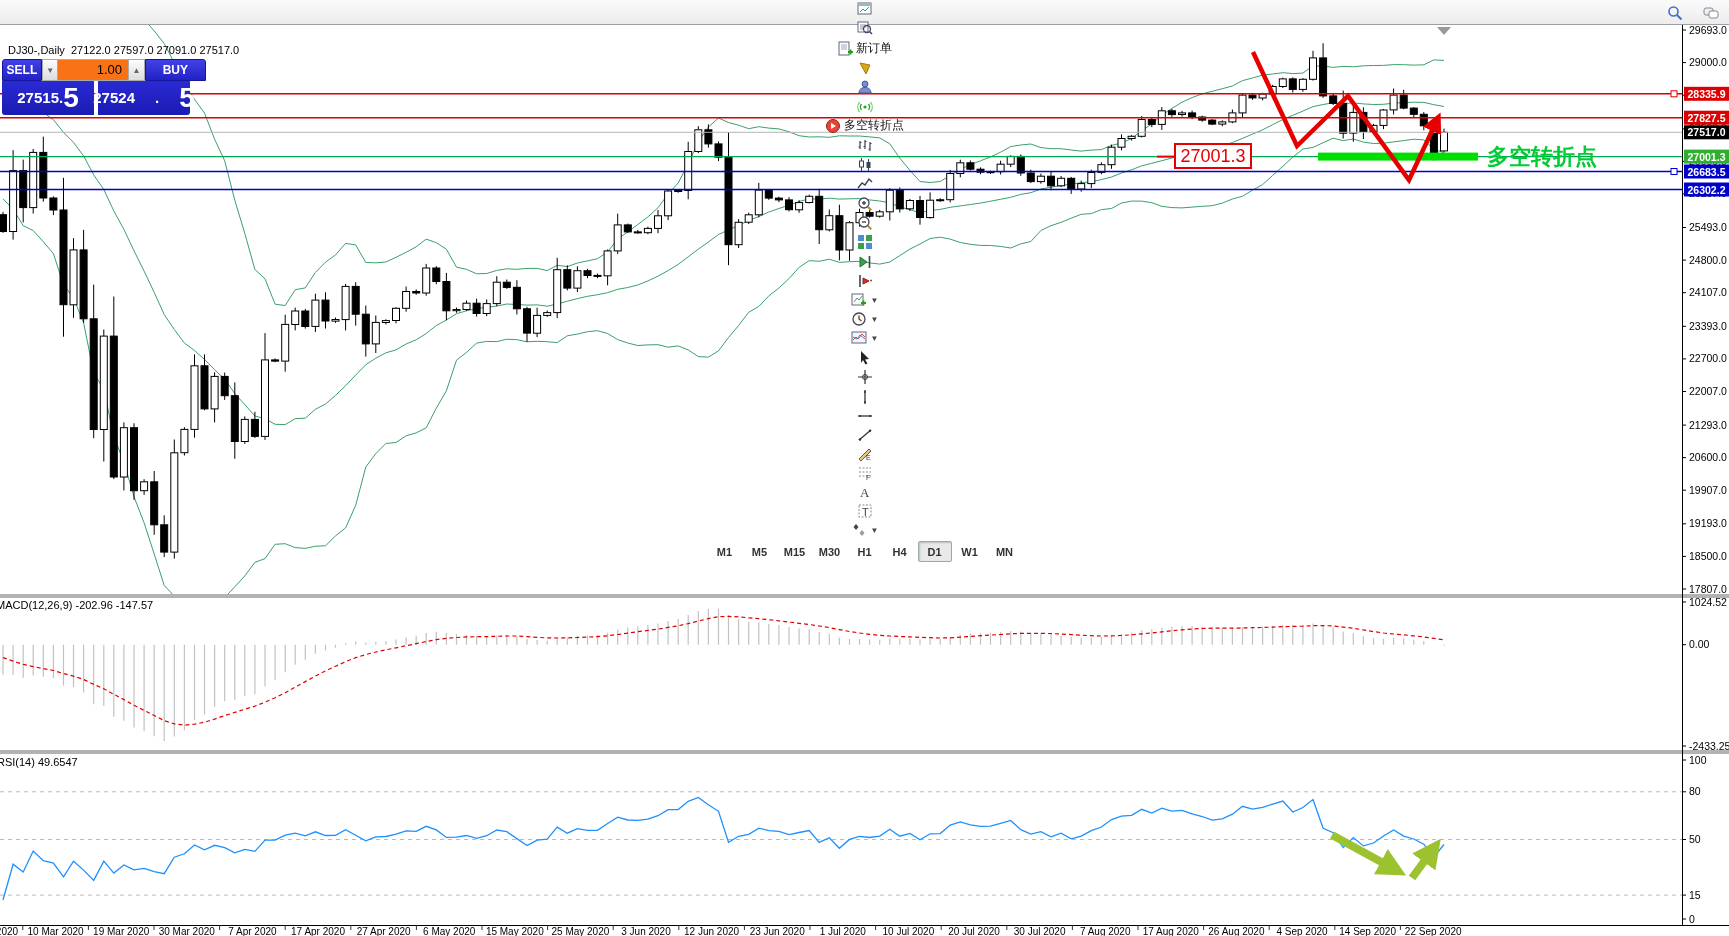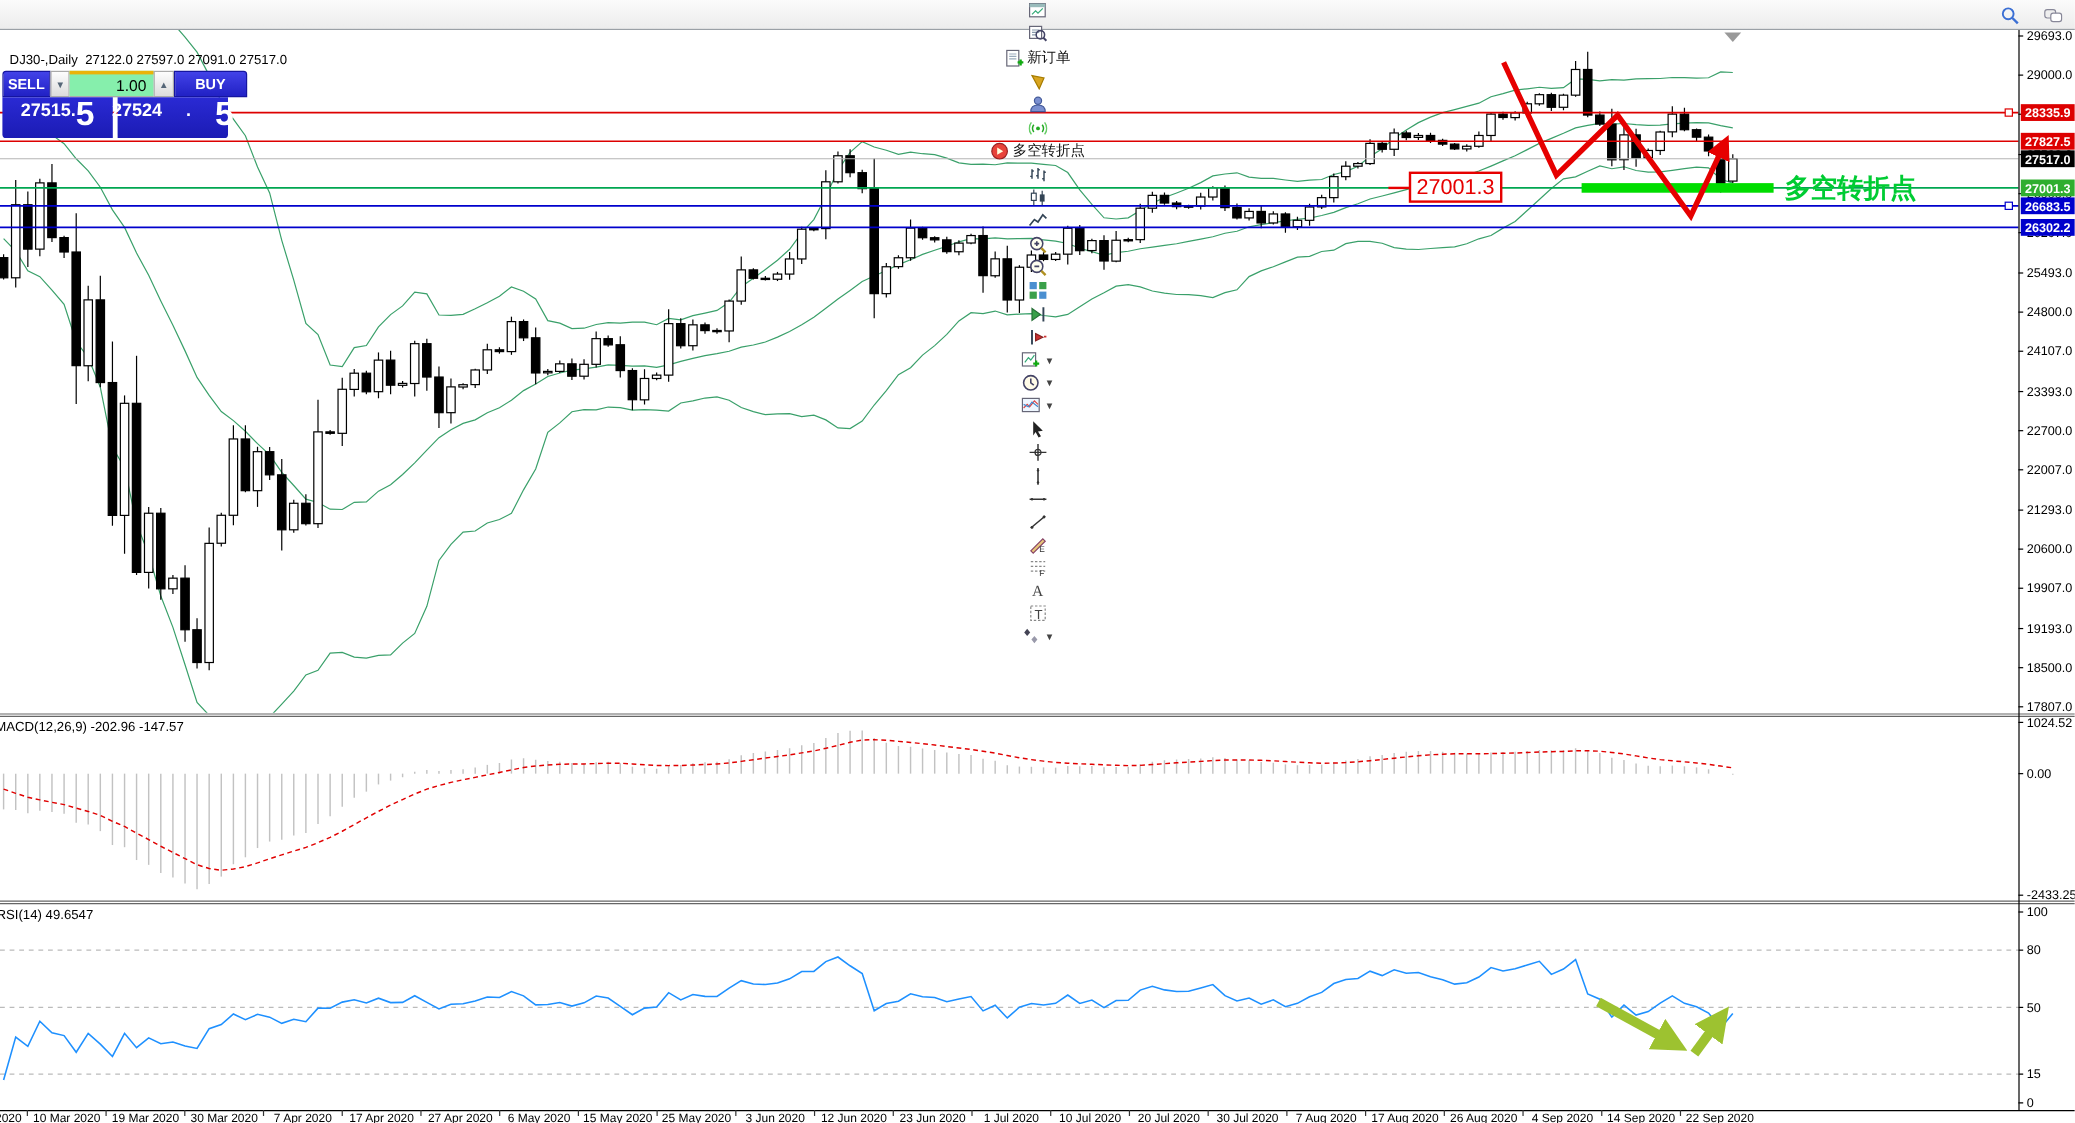--- a/index.html
+++ b/index.html
@@ -24,25 +24,25 @@
   .title-line{position:absolute;left:8px;top:44px;font-size:11px;color:#000;z-index:20;white-space:pre;}
   
   .tpanel{position:absolute;left:2px;top:59px;width:204px;z-index:30;user-select:none;}
   .tp-top{display:flex;height:22px;}
   .sellbtn,.buybtn{background:linear-gradient(#4242e8,#2121c4);color:#fff;font-size:12px;font-weight:bold;
     border:1px solid #1515a0;display:flex;align-items:center;justify-content:center;}
   .sellbtn{width:44px;border-radius:3px 0 0 0;}
   .buybtn{width:69px;border-radius:0 3px 0 0;}
   .spin{width:17px;background:linear-gradient(#fdfdfd,#dcdcdc);border:1px solid #aaa;color:#567;
     font-size:8px;display:flex;align-items:center;justify-content:center;}
-  .vol{width:74px;background:#86efac;border-top:3px solid #eab308;border-bottom:1px solid #aaa;
+  .vol{width:74px;background:#f97316;border-top:1px solid #eab308;border-bottom:1px solid #aaa;
     font-size:13px;color:#000;text-align:right;padding-right:6px;line-height:20px;}
   .tp-bottom{display:flex;height:34px;}
   .pricebox{width:92px;background:linear-gradient(#2a2ad4,#1b1bb4);color:#fff;display:flex;
-    align-items:flex-start;justify-content:center;padding-bottom:0;}
+    align-items:center;justify-content:center;padding-bottom:0;}
   .pricebox.sell{border-radius:0 0 0 3px;margin-right:4px;}
   .pricebox.buy{border-radius:0 0 3px 0;gap:20px;}
   .pmain{font-size:15px;font-weight:bold;line-height:24px;}
   .ppip{font-size:28px;font-weight:bold;line-height:28px;}
   .pdot{font-size:15px;font-weight:bold;line-height:24px;}
 </style>
 </head>
 <body>
 
 <svg id="chartsvg" width="1729" height="936">
@@ -856,20 +856,31 @@
       </svg>
     </span>
   <span class="tbtn">
       <svg width="16" height="16" viewBox="0 0 16 16">
         <path d="M5 2l2.5 3L5 8 2.5 5z" fill="#445"></path>
         <path d="M11 8l2.5 3L11 14 8.5 11z" fill="#99a"></path>
       </svg>
       <span class="dd">▼</span>
     </span>
   <span class="grip"></span>
+  <span id="tf-box" style="display:flex;gap:1px;">
+      <span class="tfbtn">M1</span>
+      <span class="tfbtn">M5</span>
+      <span class="tfbtn">M15</span>
+      <span class="tfbtn">M30</span>
+      <span class="tfbtn">H1</span>
+      <span class="tfbtn">H4</span>
+      <span class="tfbtn active">D1</span>
+      <span class="tfbtn">W1</span>
+      <span class="tfbtn">MN</span>
+    </span>
   <span class="tb-right">
     <span class="tbtn">
         <svg width="16" height="16" viewBox="0 0 16 16">
           <circle cx="6.5" cy="6.5" r="4.5" fill="none" stroke="#3b6fd4" stroke-width="1.6"></circle>
           <path d="M10 10l4.5 4.5" stroke="#3b6fd4" stroke-width="2"></path>
         </svg>
       </span>
     <span class="tbtn">
         <svg width="16" height="16" viewBox="0 0 16 16">
           <rect x="1" y="3" width="9" height="7" rx="2" fill="#eee" stroke="#889"></rect>

